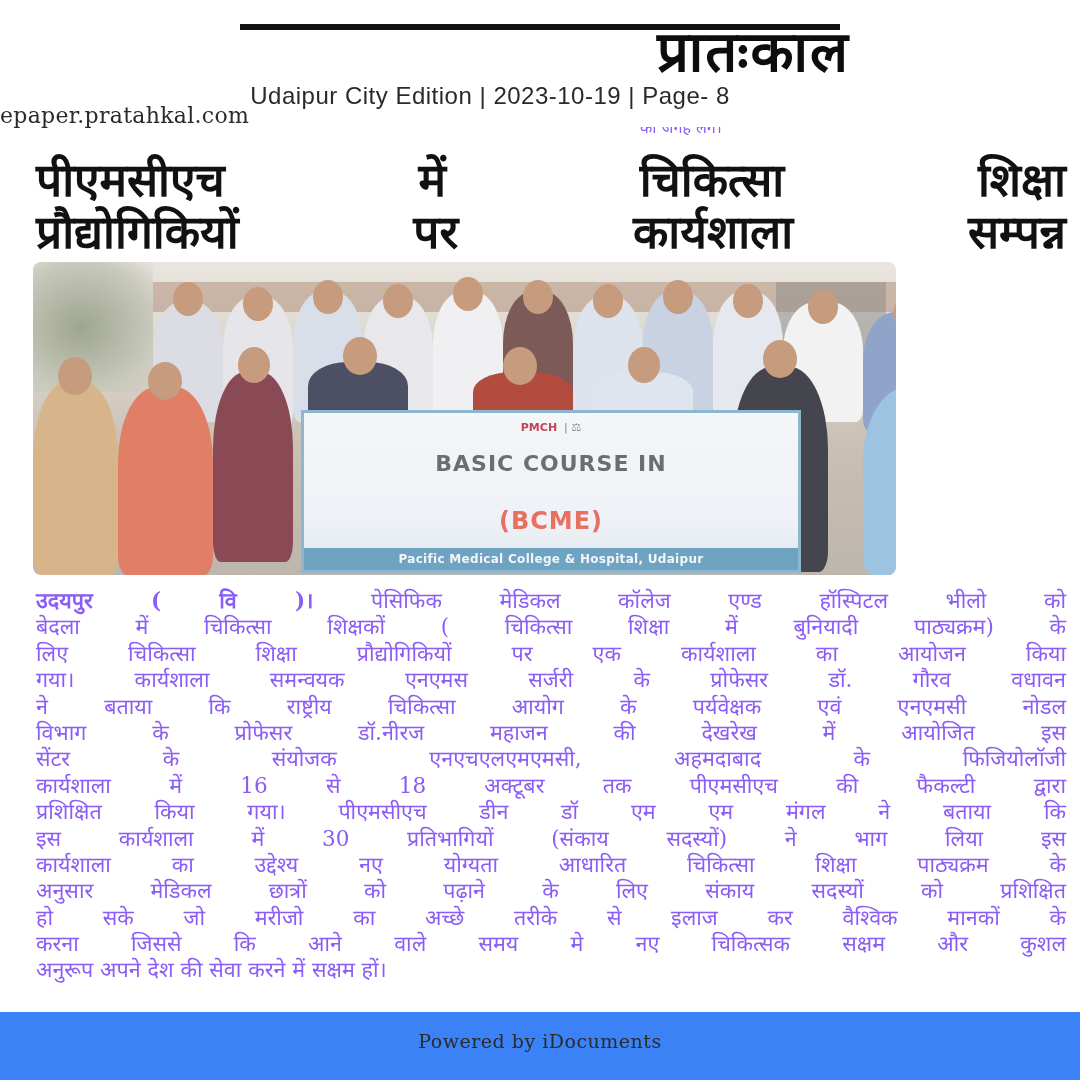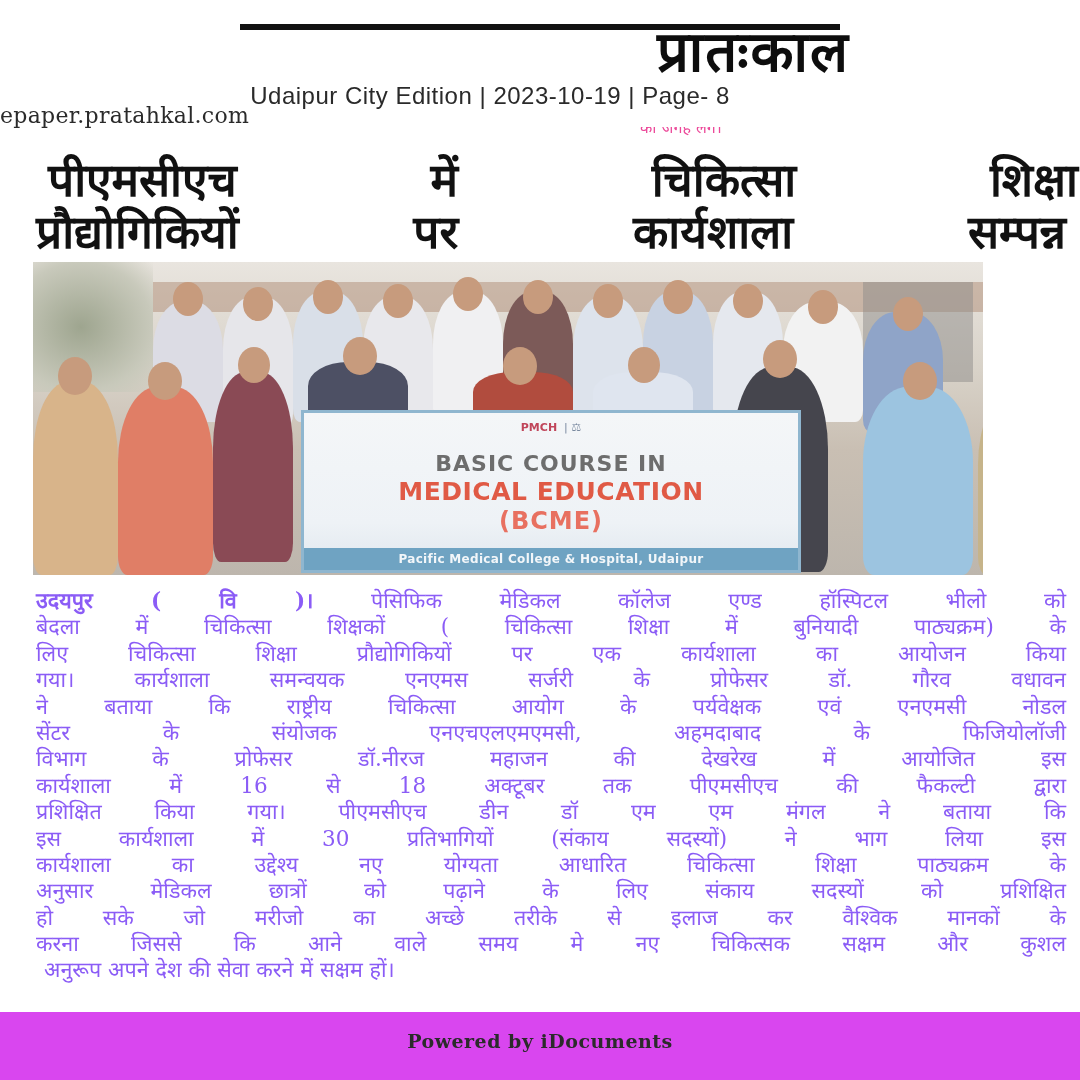--- a/index.html
+++ b/index.html
@@ -69,48 +69,49 @@
     }
     .clipped-fragment {
       position: absolute;
       left: 640px;
       top: 127px;
       width: 140px;
       height: 9px;
       overflow: hidden;
       font-size: 16px;
       line-height: 16px;
-      color: #ec4899;
+      color: #8b5cf6;
     }
     .clipped-fragment span {
       display: block;
       margin-top: -7px;
     }
     .headline {
       position: absolute;
       left: 36px;
       width: 1030px;
       font-family: "DejaVu Sans", sans-serif;
       font-weight: bold;
       color: #111;
       font-size: 46px;
       line-height: 54px;
       white-space: nowrap;
     }
-    .headline.l1 { top: 153px; text-align: justify; text-align-last: justify; margin-left: 12px; }
+    .headline.l1 { top: 153px; text-align: justify; text-align-last: justify; }
     .headline.l2 { top: 205px; text-align: justify; text-align-last: justify; }
 
     .photo {
       position: absolute;
       left: 33px;
       top: 262px;
-      width: 950px;
+      width: 863px;
       height: 313px;
       overflow: hidden;
       background: linear-gradient(180deg, #e9e5df 0%, #d8d2c8 35%, #c9bfb3 60%, #bdb6ad 100%);
+      border-radius: 8px;
     }
     .photo .bg-trees {
       position: absolute; left: 0; top: 0; width: 120px; height: 130px;
       background: radial-gradient(ellipse at 40% 50%, #9ea58f 0%, #c8c9bb 70%, transparent 100%);
     }
     .photo .bg-wall {
       position: absolute; left: 120px; top: 20px; width: 910px; height: 30px;
       background: #b89a86; opacity: 0.6;
     }
     .photo .bg-window {
@@ -175,32 +176,30 @@
     }
     .article .line {
       display: block;
       white-space: nowrap;
       text-align: justify;
       text-align-last: justify;
       height: 26.4px;
     }
     .article .line.last {
       text-align-last: left;
-      margin-left: 8px;
     }
     .dateline { font-weight: bold; }
 
     .footer {
       position: absolute;
       left: 0;
       top: 1012px;
       width: 1080px;
       height: 68px;
-      background: #d946ef;
-      font-weight: bold;
+      background: #3b82f6;
     }
     .footer .powered {
       position: absolute;
       left: 0; right: 0;
       top: 18px;
       text-align: center;
       font-family: "DejaVu Serif", serif;
       font-size: 19px;
       color: #2b2b2b;
       letter-spacing: 0.5px;
@@ -269,34 +268,33 @@
   <div class="head" style="left:870px;top:100px;width:34px;height:38px;"></div>
   <div class="person" style="left:945px;top:130px;width:85px;height:183px;background:#c6b48a;"></div>
   <div class="head" style="left:970px;top:105px;width:34px;height:38px;"></div>
 
   <div class="banner">
     <div class="logo-row">
       <span class="pmch">PMCH</span>
       <span>&nbsp;|&nbsp;⚖</span>
     </div>
     <div class="line1">BASIC COURSE IN</div>
-    <div class="line2">MEDICAL EDUCATION</div>
     <div class="line3">(BCME)</div>
     <div class="footer-strip">Pacific Medical College &amp; Hospital, Udaipur</div>
   </div>
 </div>
 
 <div class="article">
   <span class="line"><span class="dateline">उदयपुर ( वि )।</span> <span>पेसिफिक मेडिकल कॉलेज एण्ड हॉस्पिटल भीलो को</span></span>
   <span class="line">बेदला में चिकित्सा शिक्षकों ( चिकित्सा शिक्षा में बुनियादी पाठ्यक्रम) के</span>
   <span class="line">लिए चिकित्सा शिक्षा प्रौद्योगिकियों पर एक कार्यशाला का आयोजन किया</span>
   <span class="line">गया। कार्यशाला समन्वयक एनएमस सर्जरी के प्रोफेसर डॉ. गौरव वधावन</span>
   <span class="line">ने बताया कि राष्ट्रीय चिकित्सा आयोग के पर्यवेक्षक एवं एनएमसी नोडल</span>
+  <span class="line">विभाग के प्रोफेसर डॉ.नीरज महाजन की देखरेख में आयोजित इस</span>
   <span class="line">सेंटर के संयोजक एनएचएलएमएमसी, अहमदाबाद के फिजियोलॉजी</span>
-  <span class="line">विभाग के प्रोफेसर डॉ.नीरज महाजन की देखरेख में आयोजित इस</span>
   <span class="line">कार्यशाला में 16 से 18 अक्टूबर तक पीएमसीएच की फैकल्टी द्वारा</span>
   <span class="line">प्रशिक्षित किया गया। पीएमसीएच डीन डॉ एम एम मंगल ने बताया कि</span>
   <span class="line">इस कार्यशाला में 30 प्रतिभागियों (संकाय सदस्यों) ने भाग लिया इस</span>
   <span class="line">कार्यशाला का उद्देश्य नए योग्यता आधारित चिकित्सा शिक्षा पाठ्यक्रम के</span>
   <span class="line">अनुसार मेडिकल छात्रों को पढ़ाने के लिए संकाय सदस्यों को प्रशिक्षित</span>
   <span class="line">हो सके जो मरीजो का अच्छे तरीके से इलाज कर वैश्विक मानकों के</span>
   <span class="line">करना जिससे कि आने वाले समय मे नए चिकित्सक सक्षम और कुशल</span>
   <span class="line last">अनुरूप अपने देश की सेवा करने में सक्षम हों।</span>
 </div>
 

